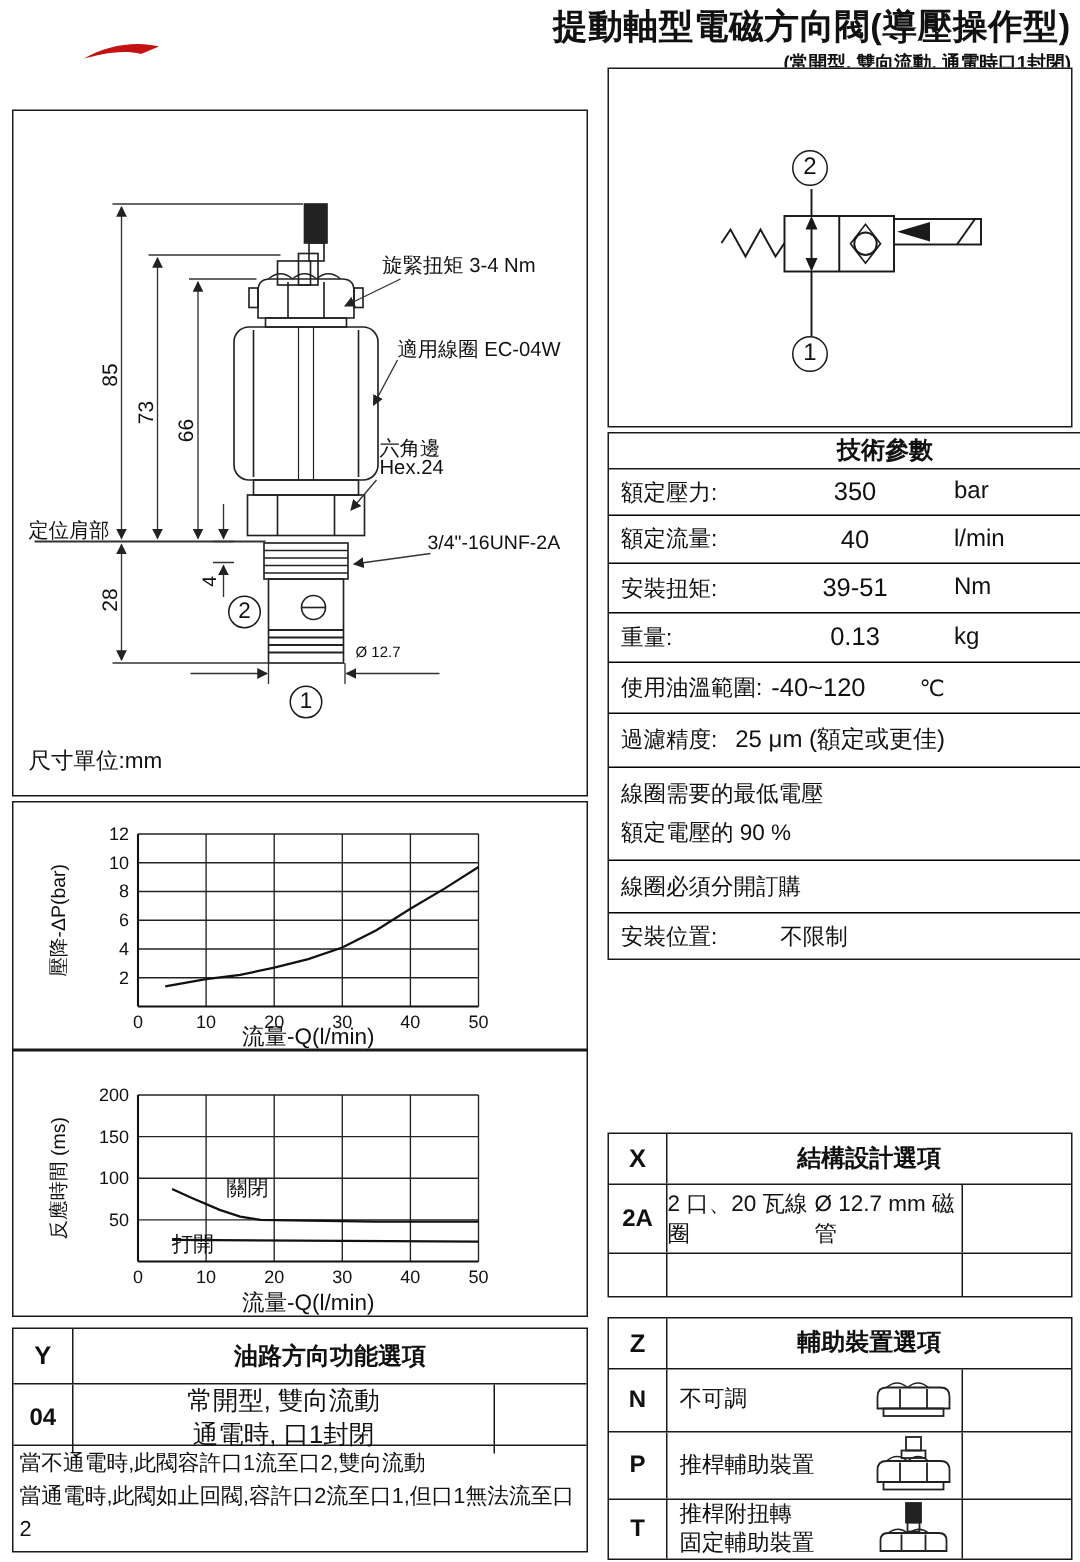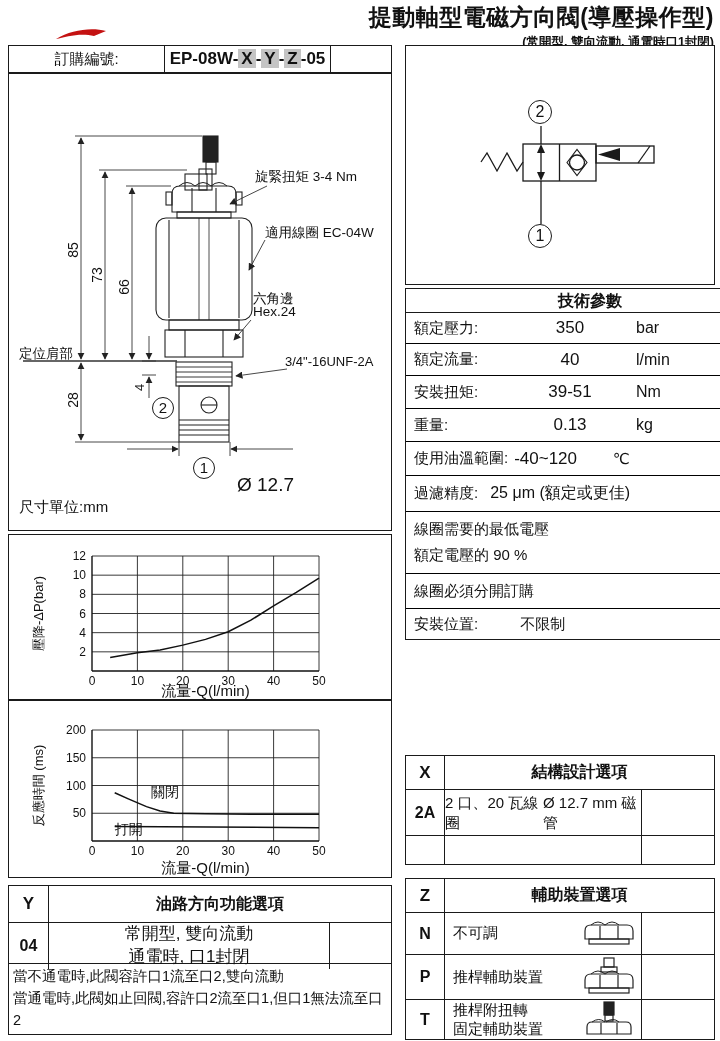--- a/index.html
+++ b/index.html
@@ -73,25 +73,20 @@
 
   <svg class="logo" viewBox="0 0 52 16">
     <path d="M1,12 C16,3 36,0 51,4 L39,9 C26,5.5 11,9.5 1,12 Z" fill="#c41212"></path>
   </svg>
 
   <div class="title-block">
     <div class="title-main">提動軸型電磁方向閥(導壓操作型)</div>
     <div class="title-sub">(常開型, 雙向流動, 通電時口1封閉)</div>
   </div>
 
-  <div class="box order-box">
-    <div class="order-label">訂購編號:</div>
-    <div class="order-code"><span>EP-08W-</span><span class="opt">X</span><span>-</span><span class="opt">Y</span><span>-</span><span class="opt">Z</span><span>-05</span></div>
-    <div class="ot-empty"></div>
-  </div>
 
   <div class="box drawing-box">
     <svg width="382" height="456" viewBox="0 0 382 456">
       <defs>
         <marker id="ar" viewBox="0 0 10 10" refX="9" refY="5" markerWidth="8" markerHeight="8" orient="auto-start-reverse">
           <path d="M0,0 L10,5 L0,10 z" fill="#222"></path>
         </marker>
       </defs>
       <g stroke="#222" fill="none" stroke-width="1.1">
 
@@ -155,21 +150,21 @@
         <line x1="256" y1="166" x2="240" y2="196" marker-end="url(#ar)"></line>
         <line x1="242" y1="246" x2="225" y2="266" marker-end="url(#ar)"></line>
         <line x1="278" y1="295" x2="227" y2="302" marker-end="url(#ar)"></line>
       </g>
     </svg>
     <div class="dim-label" style="left:56px; top:168px;">85</div>
     <div class="dim-label" style="left:80px; top:193px;">73</div>
     <div class="dim-label" style="left:107px; top:205px;">66</div>
     <div class="dim-label" style="left:56px; top:318px;">28</div>
     <div class="dim-label" style="left:127px; top:306px; font-size:13px;">4</div>
-    <div class="dlabel" style="left:228px; top:356px; font-size:19px;margin-top:44px;">Ø 12.7</div>
+    <div class="dlabel" style="left:228px; top:356px; font-size:10px;">Ø 12.7</div>
     <div class="dlabel" style="left:246px; top:94px;">旋緊扭矩 3-4 Nm</div>
     <div class="dlabel" style="left:256px; top:150px;">適用線圈 EC-04W</div>
     <div class="dlabel" style="left:244px; top:216px;">六角邊</div>
     <div class="dlabel" style="left:244px; top:230px;">Hex.24</div>
     <div class="dlabel" style="left:276px; top:280px; font-size:13px;">3/4"-16UNF-2A</div>
     <div class="dlabel" style="left:10px; top:271px;">定位肩部</div>
     <div class="port-circle" style="left:143px; top:323px;">2</div>
     <div class="port-circle" style="left:184px; top:383px;">1</div>
     <div class="unit-note">尺寸單位:mm</div>
   </div>

